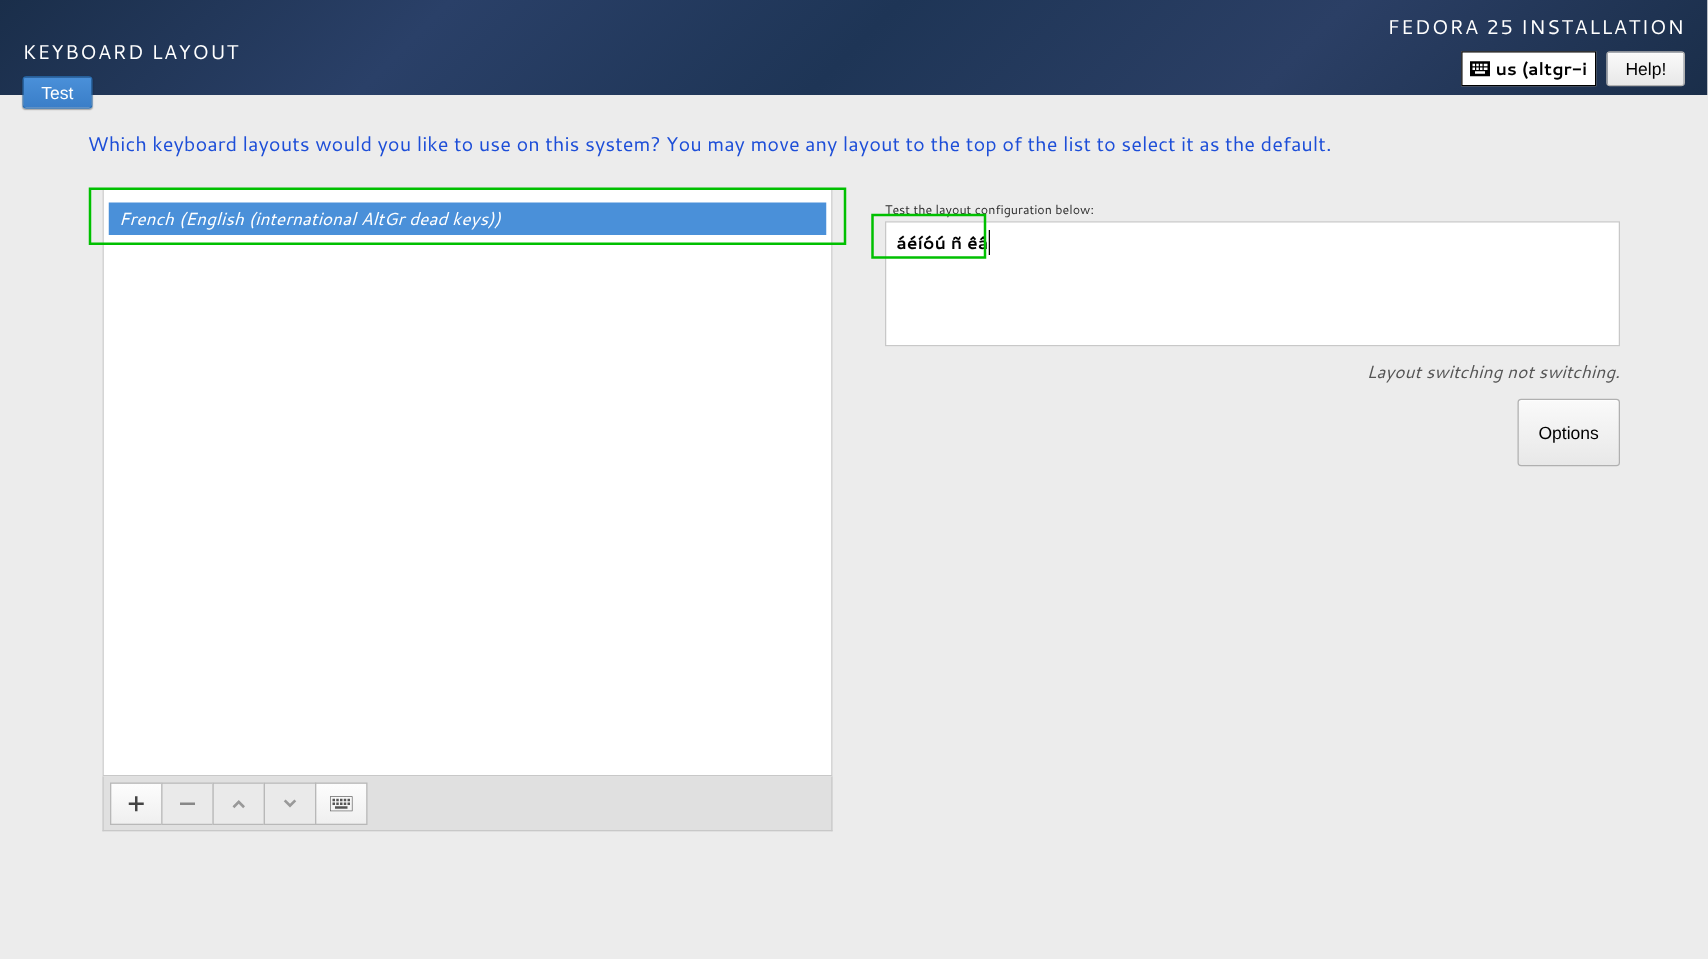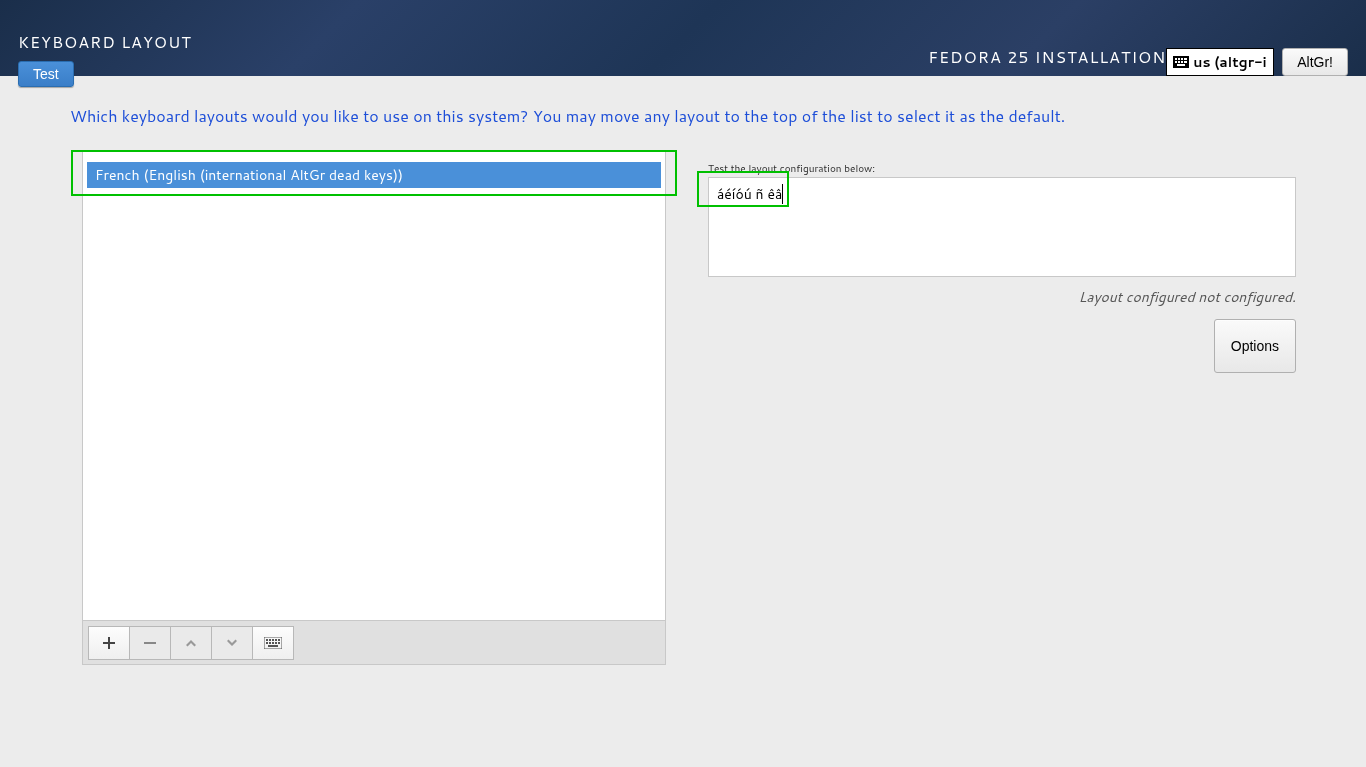--- a/index.html
+++ b/index.html
@@ -13,21 +13,21 @@
     }
     .header {
       height: 76px;
       background: linear-gradient(135deg, #1a2e4a 0%, #2a4068 25%, #1e3556 50%, #2b3f65 75%, #1a2e4a 100%);
       display: flex;
       justify-content: space-between;
       padding: 0 18px;
       position: relative;
     }
     .header-left { display: flex; flex-direction: column; align-items: flex-start; padding-top: 10px;}
-    .header-right { display: flex; flex-direction: row; align-items: flex-end; padding-top: 10px;}
+    .header-right { display: flex; flex-direction: column; align-items: flex-end; padding-top: 10px;}
     .page-title {
       color: #fff;
       font-size: 16px;
       letter-spacing: 1px;
       font-weight: 400;
       margin-bottom: 8px;
       margin-top: 20px;
     }
     .install-title {
       color: #fff;
@@ -129,21 +129,21 @@
       border: 1px solid #c8c8c8;
       background: #fff;
       width: 100%;
       height: 100px;
       padding: 6px 8px;
       font-size: 14px;
       resize: none;
       font-family: inherit;
       outline: none;
     }
-    .test-text { border-right: 1px solid #000; padding-right:0px; display:inline;}
+    .test-text { border-right: 1px solid #000; padding-right:0px; display:inline;font-weight:bold;}
     .status-text { text-align: right; color: #555; font-style: italic; margin-top: 10px; font-size: 14px;}
     .options-row { text-align: right; margin-top: 12px;}
     .options-btn {
       background: linear-gradient(#fafafa, #e8e8e8);
       border: 1px solid #b0b0b0;
       padding: 18px 16px;
       border-radius: 3px;
       font-size: 14px;
       cursor: pointer;
       box-shadow: inset 0 1px 0 rgba(255,255,255,0.6);
@@ -183,33 +183,33 @@
               <rect x="10" y="1" width="3" height="2" fill="#fff"></rect>
               <rect x="1" y="4" width="2" height="2" fill="#fff"></rect>
               <rect x="4" y="4" width="2" height="2" fill="#fff"></rect>
               <rect x="7" y="4" width="2" height="2" fill="#fff"></rect>
               <rect x="10" y="4" width="3" height="2" fill="#fff"></rect>
               <rect x="3" y="7" width="8" height="2" fill="#fff"></rect>
             </svg>
         </span>
         <span>us (altgr-in...</span>
       </div>
-      <button class="help-btn">AltGr!</button>
+      <button class="help-btn">Help!</button>
     </div>
   </div>
 </div>
 
 <div class="content">
   <div class="instruction">Which keyboard layouts would you like to use on this system?  You may move any layout to the top of the list to select it as the default.</div>
 
   <div class="main-row">
     <div class="left-panel">
       <div style="position:relative; padding: 0 12px;">
         <div class="list-combined">
-          <div style="padding:10px 4px 0 4px;">
+          <div style="padding:10px 4px 0 4px;font-style:italic;">
             <div class="layout-item">French (English (international AltGr dead keys))</div>
           </div>
           <div class="green-overlay"></div>
         </div>
         <div class="toolbar">
           <div class="tb-btn">
             <svg width="14" height="14" viewBox="0 0 14 14">
                 <path d="M6 1h2v5h5v2H8v5H6V8H1V6h5z" fill="#444"></path>
               </svg>
           </div>
@@ -247,19 +247,19 @@
         </div>
       </div>
     </div>
 
     <div class="right-panel">
       <div class="test-label">Test the layout configuration below:</div>
       <div class="test-box-wrapper">
         <div class="test-highlight"></div>
         <div class="test-area"><span class="test-text">áéíóú ñ êâ</span></div>
       </div>
-      <div class="status-text">Layout configured not configured.</div>
+      <div class="status-text">Layout switching not switching.</div>
       <div class="options-row">
         <button class="options-btn">Options</button>
       </div>
     </div>
   </div>
 </div>
 
 </body></html>

